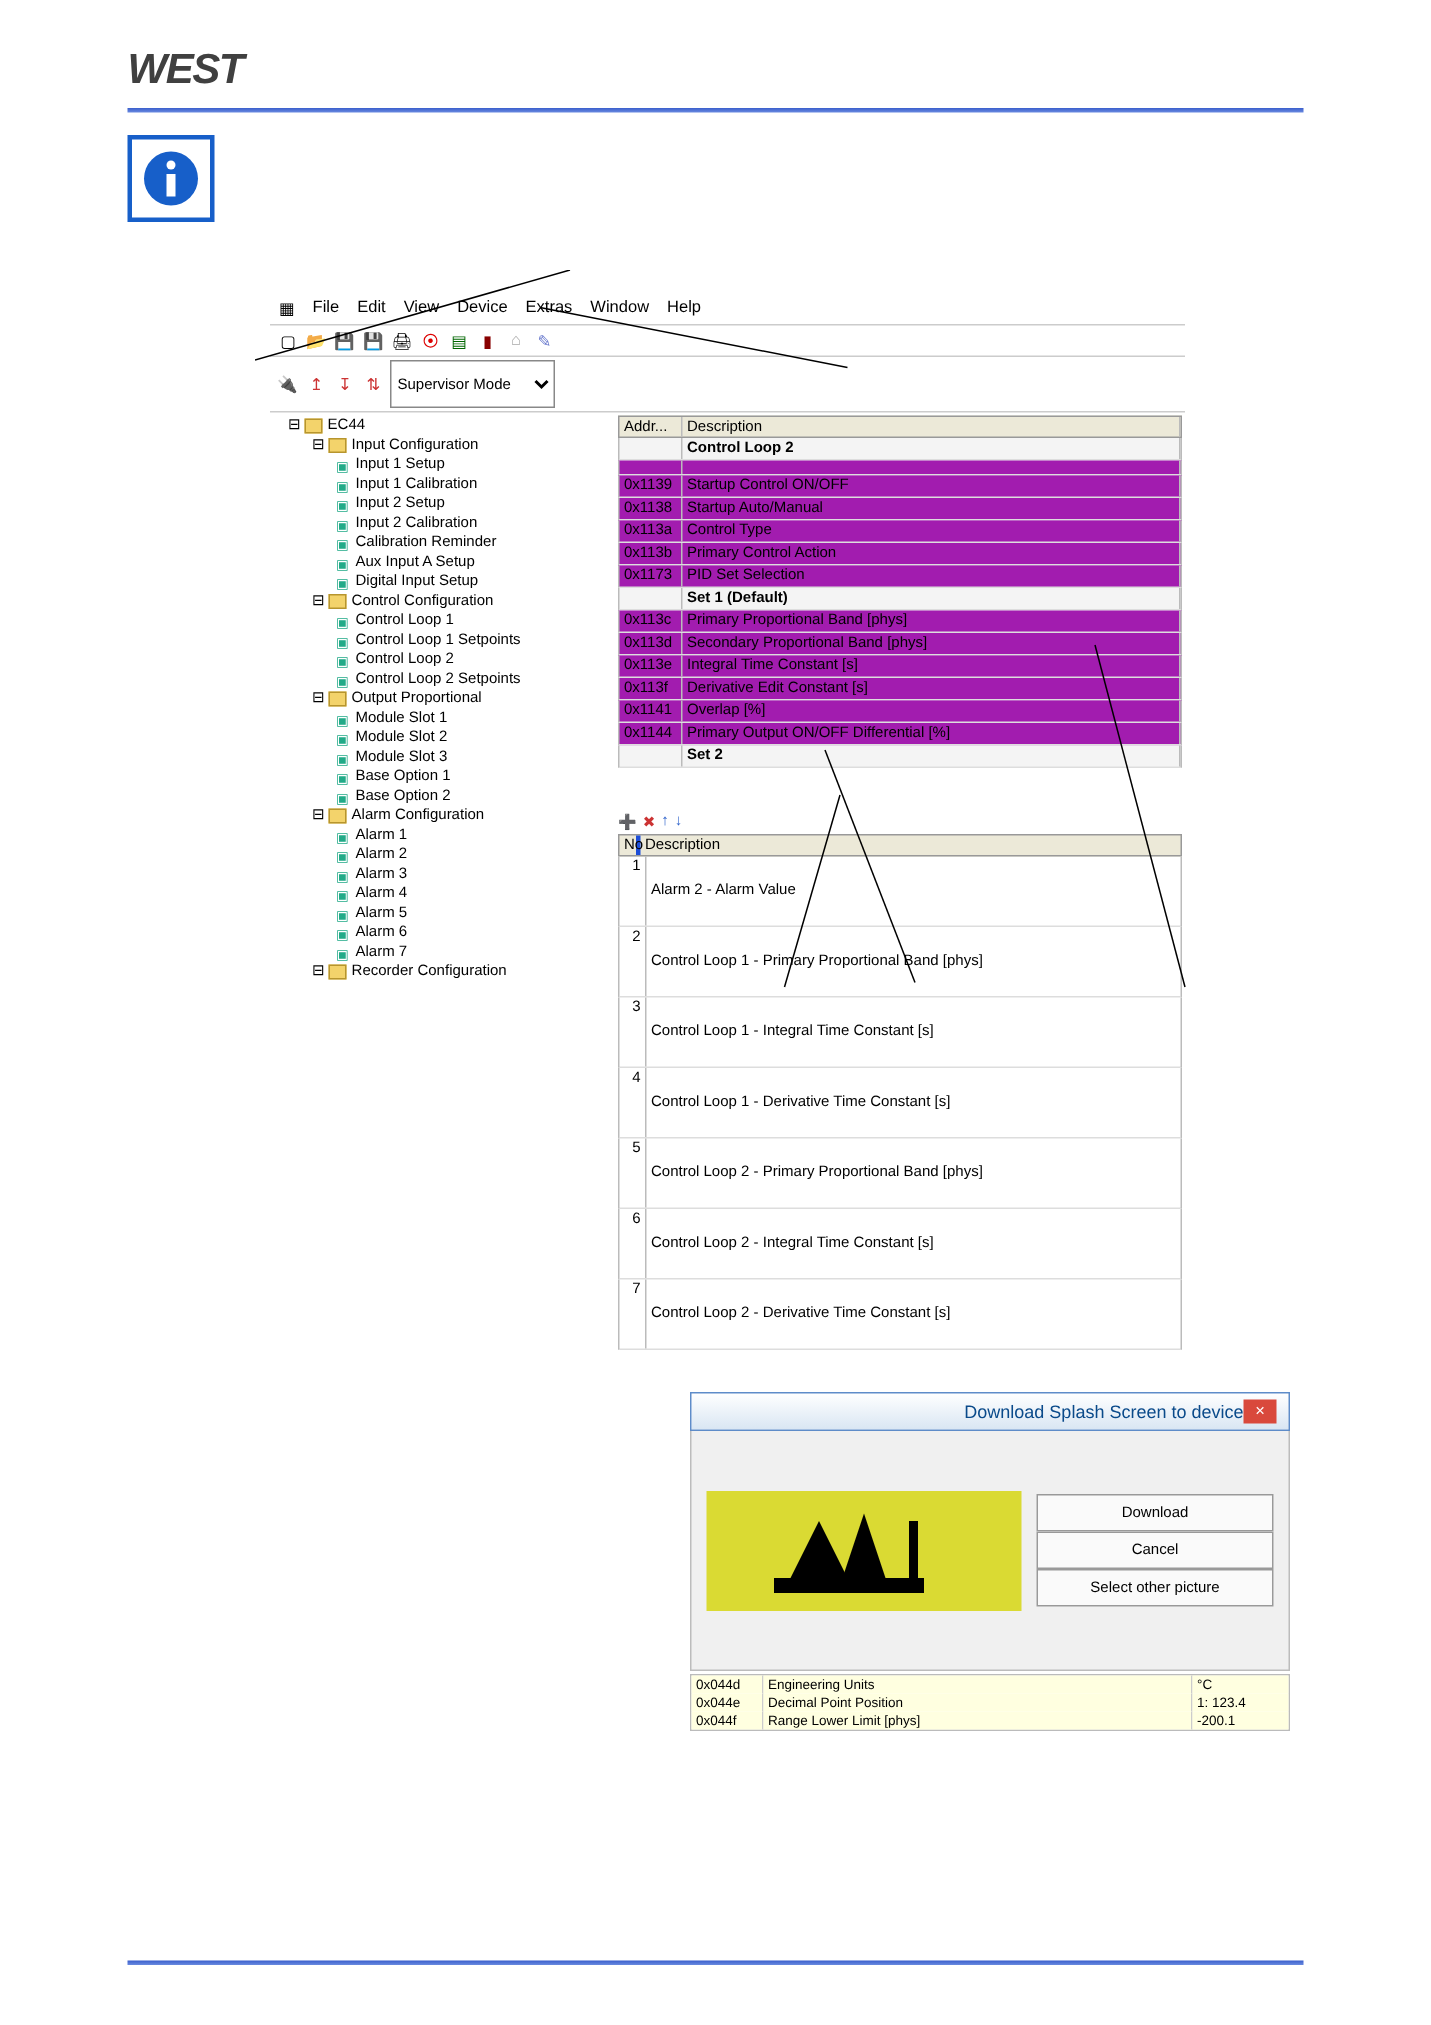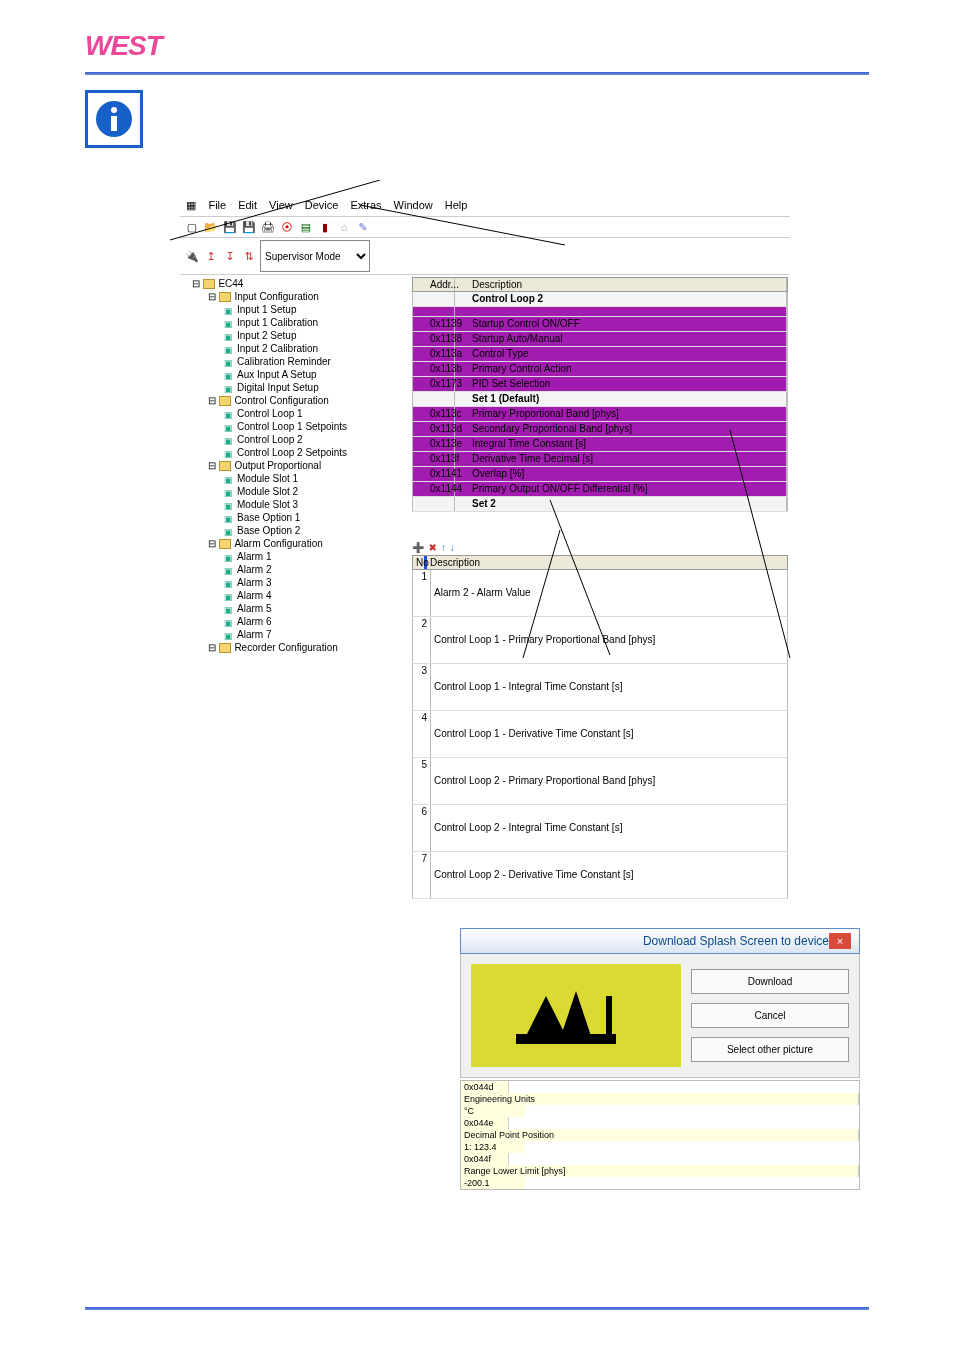--- a/index.html
+++ b/index.html
@@ -13,21 +13,21 @@
   }
   .header-bar {
     position: absolute;
     top: 30px;
     left: 85px;
     width: 140px;
     font-family: Arial Black, sans-serif;
     font-size: 28px;
     font-style: italic;
     font-weight: 900;
-    color: #ec4899;
+    color: #404040;
     letter-spacing: -1px;
   }
   .header-rule {
     position: absolute;
     top: 72px;
     left: 85px;
     right: 85px;
     height: 3px;
     background: linear-gradient(#3a5fcc, #6a8ae0);
   }
@@ -126,21 +126,21 @@
     position: relative;
   }
   .grid-head {
     display: flex;
     border: 1px solid #999;
     background: #ece9d8;
     font-size: 10px;
   }
   .grid-head div, .grid-row div {
     border-right: 1px solid #bbb;
-    padding: 1px 17px;
+    padding: 1px 3px;
   }
   .col-addr { width: 42px; }
   .col-desc { flex: 1; }
   .grid-row {
     display: flex;
     border-left: 1px solid #bbb;
     border-right: 1px solid #bbb;
     border-bottom: 1px solid #ddd;
     background: #a21caf;
     line-height: 12px;
@@ -196,22 +196,23 @@
     background: #d9493c;
     color: #fff;
     text-align: center;
     font-size: 11px;
     line-height: 16px;
   }
   .dlg-body {
     background: #f0f0f0;
     border: 1px solid #bcbcbc;
     border-top: none;
-    height: 124px;
-    display: flex;
+    height: 160px;
+    display: flex;
+    align-items: center;
   }
   .dlg-preview {
     width: 210px;
     margin: 10px;
     background: #dada33;
     display: flex;
     align-items: center;
     justify-content: center;
   }
   .dlg-preview svg { width: 140px; height: 80px; }
@@ -227,21 +228,21 @@
     border: 1px solid #999;
     font-size: 10px;
     padding: 6px 4px;
     text-align: center;
   }
   .dlg-footer-grid {
     margin-top: 2px;
     font-size: 9px;
     border: 1px solid #bbb;
   }
-  .dlg-footer-grid .r { display:flex;flex-direction:column; }
+  .dlg-footer-grid .r { display:flex; }
   .dlg-footer-grid .c1 { width:48px; border-right:1px solid #ccc; padding:1px 3px; background:#ffffe0;}
   .dlg-footer-grid .c2 { flex:1; border-right:1px solid #ccc; padding:1px 3px; background:#ffffe0;}
   .dlg-footer-grid .c3 { width:64px; padding:1px 3px; background:#ffffe0;}
 </style>
 </head>
 <body>
 
 <div class="header-bar">WEST</div>
 <div class="header-rule"></div>
 <div class="footer-rule"></div>
@@ -458,21 +459,21 @@
           <div class="grid-row">
             <div class="col-addr">0x113d</div>
             <div class="col-desc">Secondary Proportional Band [phys]</div>
           </div>
           <div class="grid-row">
             <div class="col-addr">0x113e</div>
             <div class="col-desc">Integral Time Constant [s]</div>
           </div>
           <div class="grid-row">
             <div class="col-addr">0x113f</div>
-            <div class="col-desc">Derivative Time Decimal [s]</div>
+            <div class="col-desc">Derivative Edit Constant [s]</div>
           </div>
           <div class="grid-row">
             <div class="col-addr">0x1141</div>
             <div class="col-desc">Overlap [%]</div>
           </div>
           <div class="grid-row">
             <div class="col-addr">0x1144</div>
             <div class="col-desc">Primary Output ON/OFF Differential [%]</div>
           </div>
         </div>

